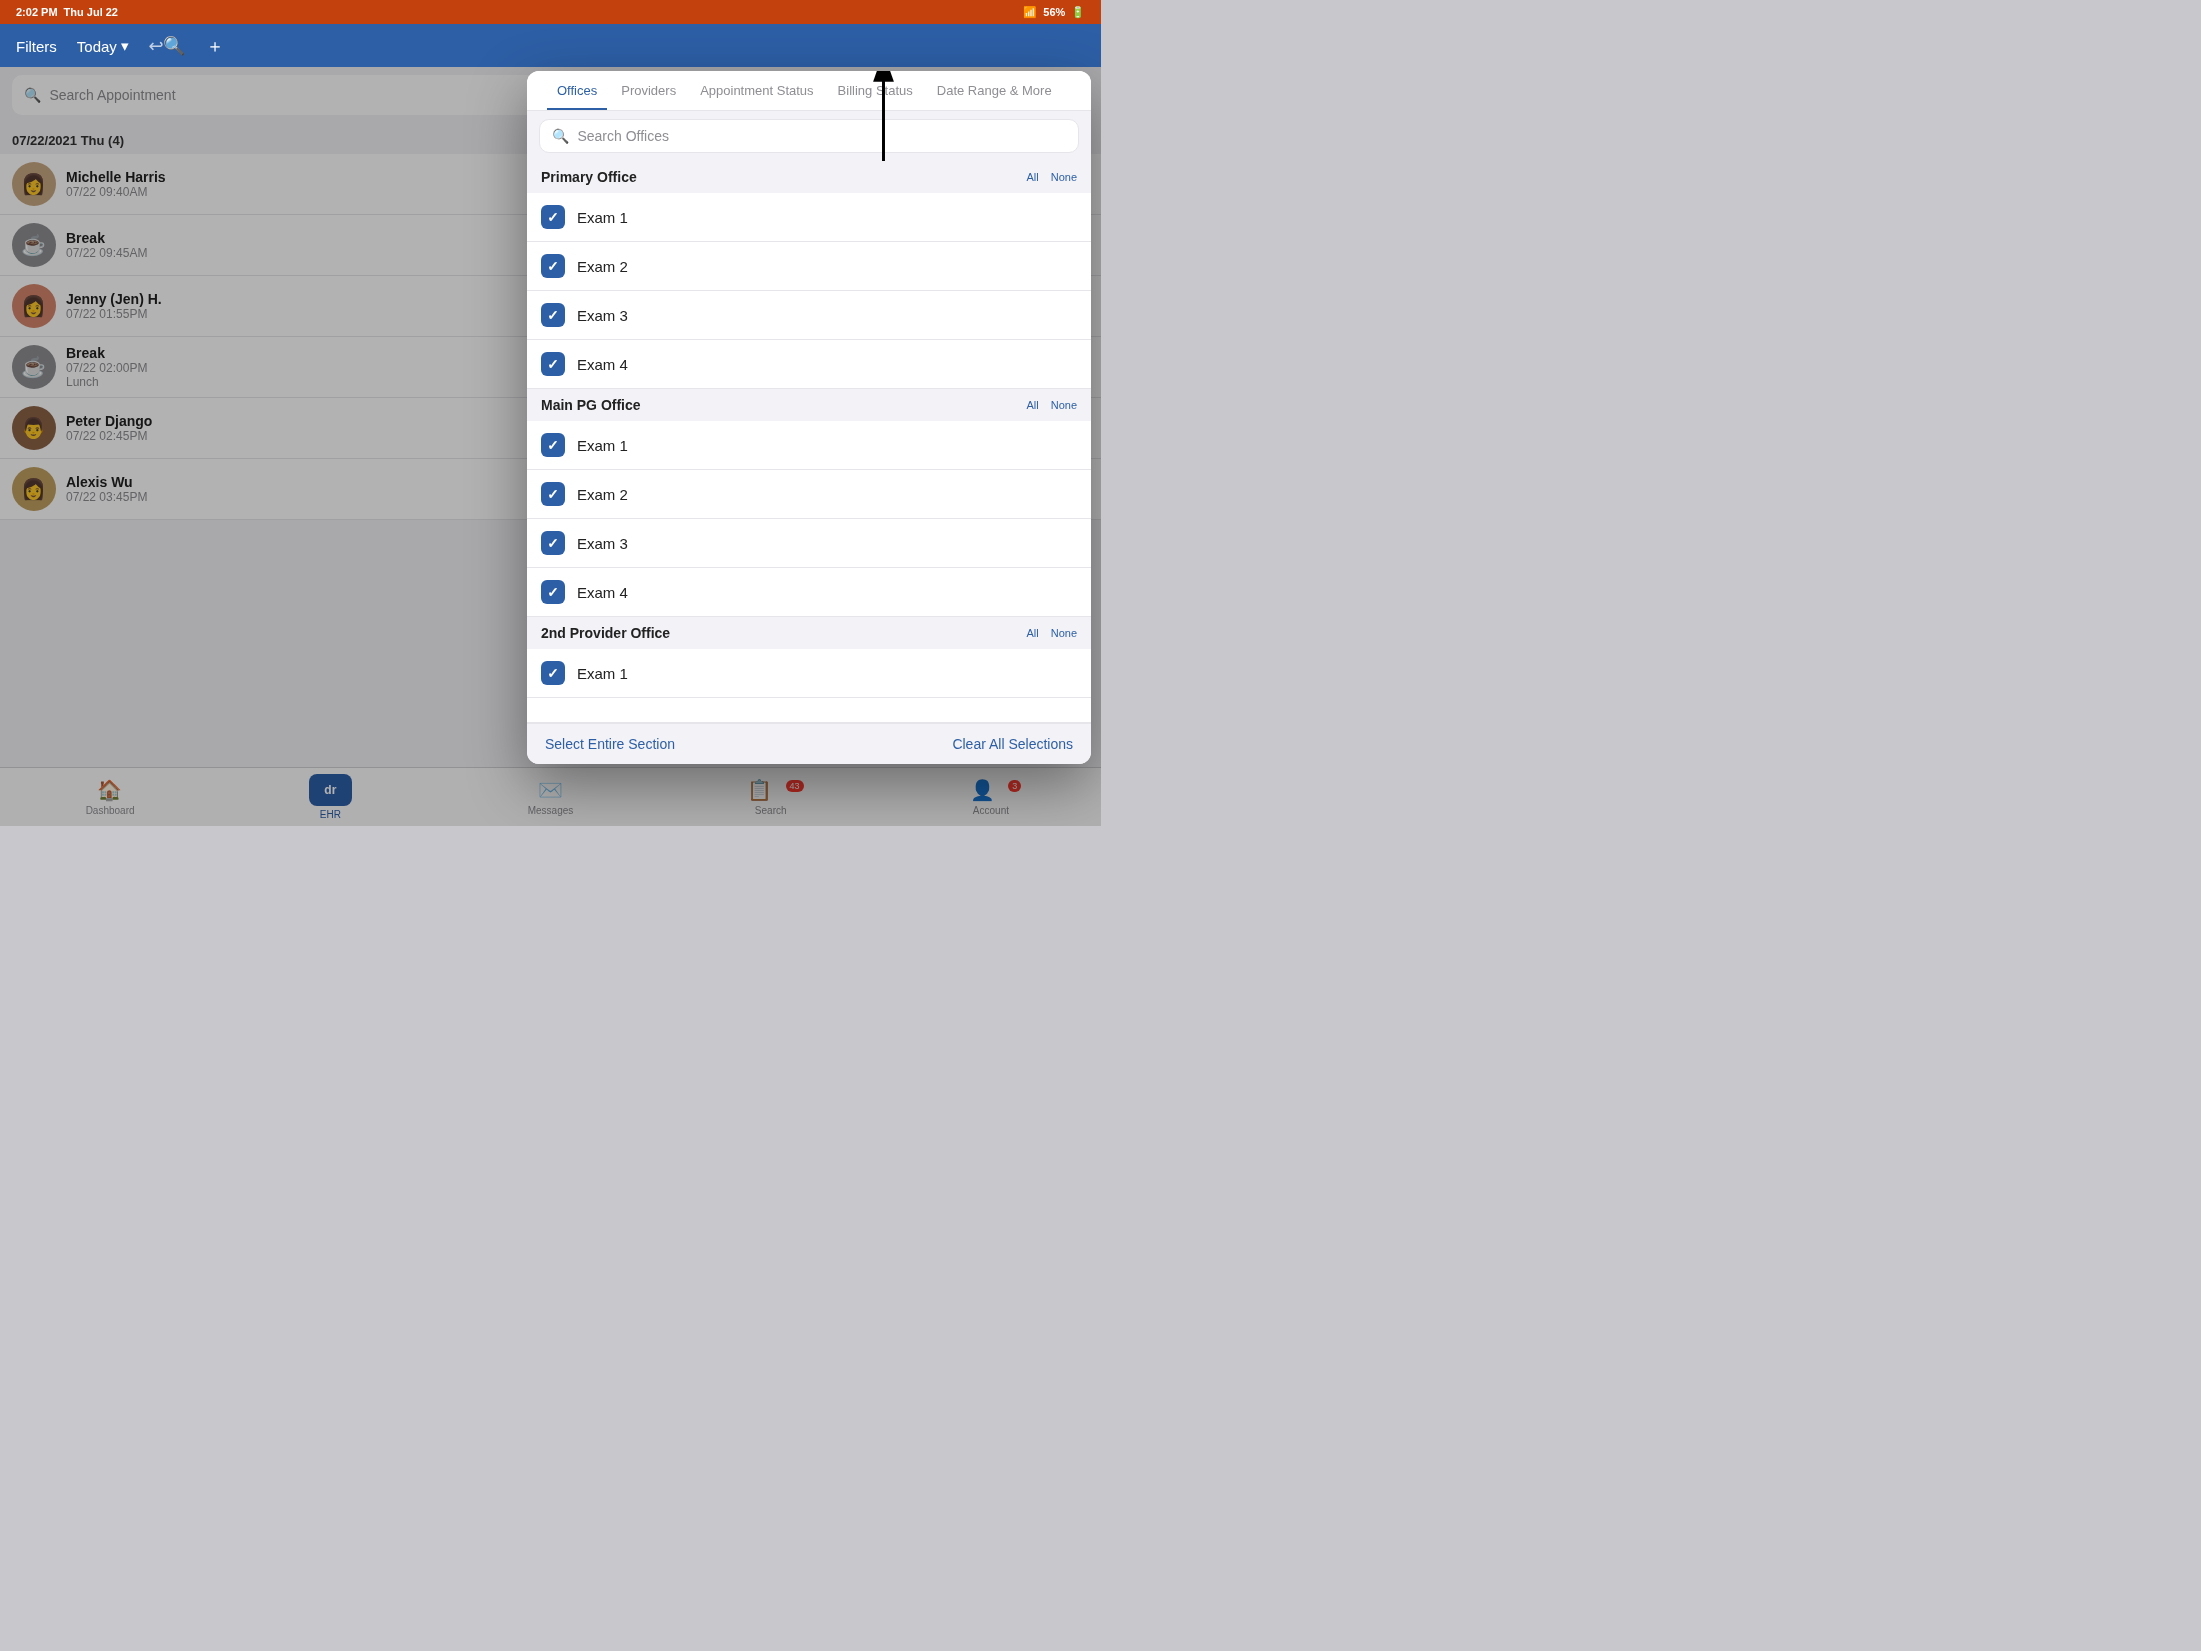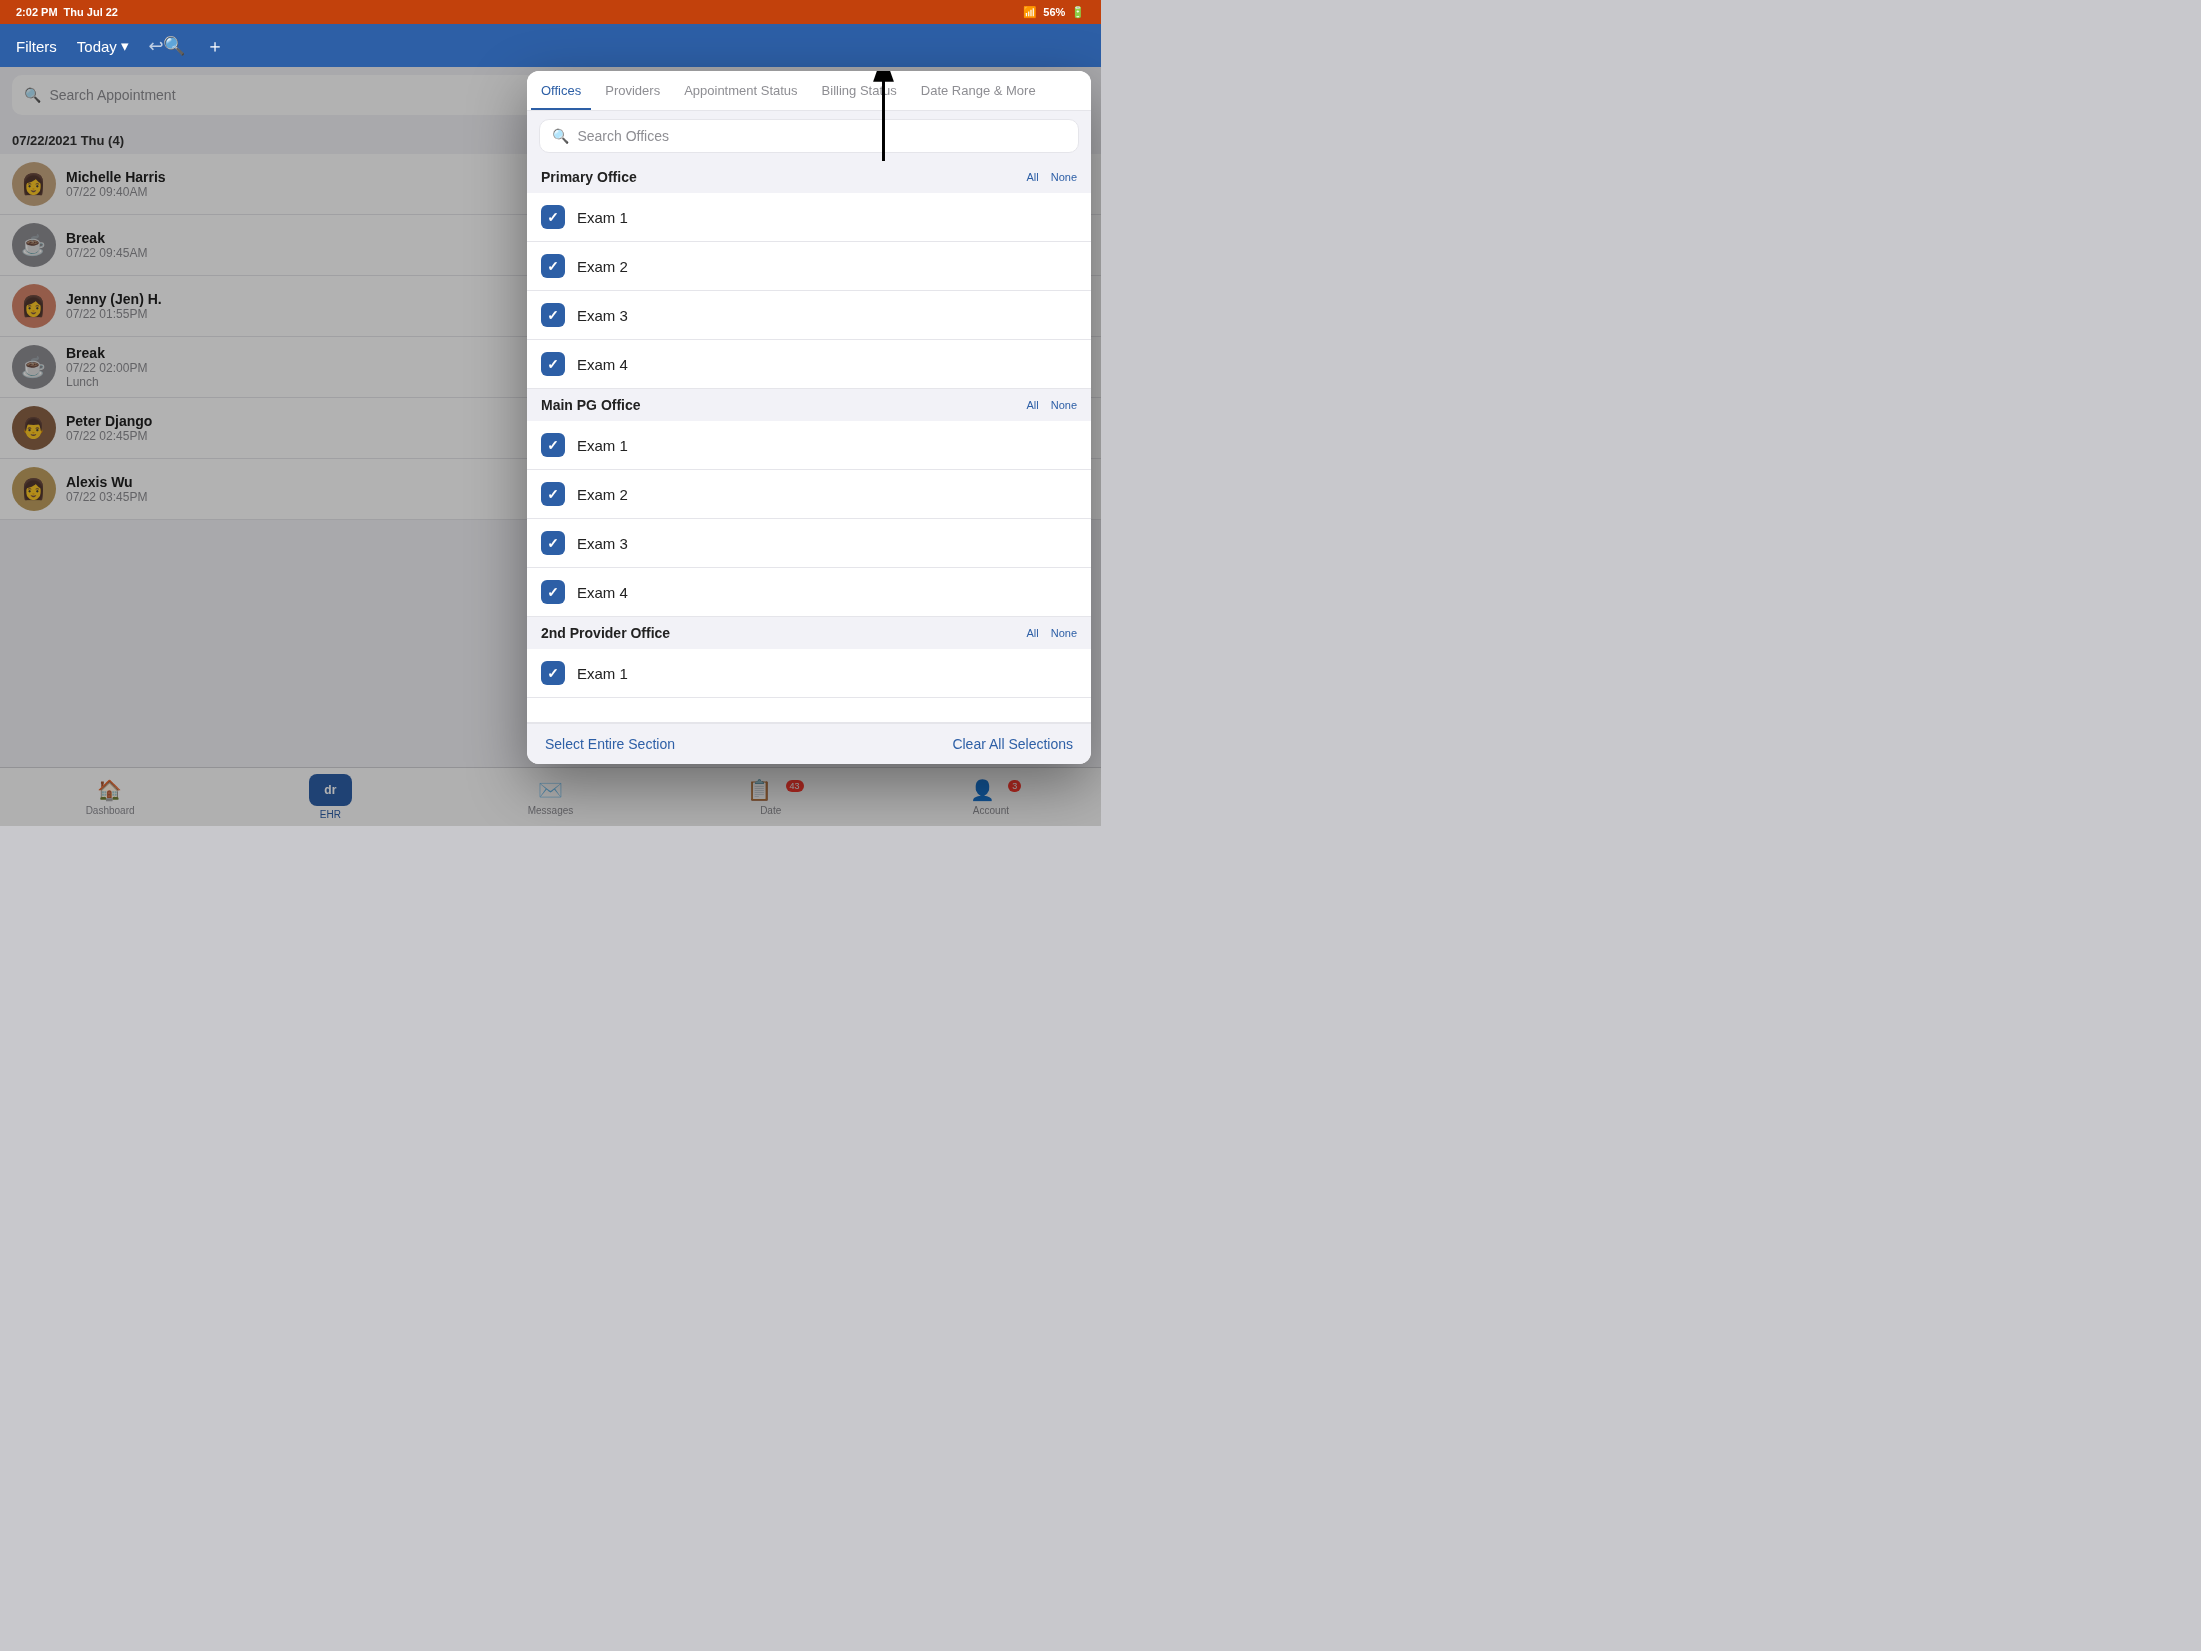--- a/index.html
+++ b/index.html
@@ -202,21 +202,21 @@
     .modal-close { color: white; font-size: 16px; cursor: pointer; }
     .modal-actions { display: flex; align-items: center; gap: 18px; }
     .modal-action-btn { color: white; font-size: 15px; cursor: pointer; background: none; border: none; }
     .modal-save-btn { color: white; font-size: 15px; font-weight: 700; cursor: pointer; background: none; border: none; }
 
     
     .modal-tabs {
       display: flex;
       background: white;
       border-bottom: 1px solid #e5e5ea;
-      padding: 0 4px;
+      padding: 0 20px;
       flex-shrink: 0;
     }
     .modal-tab {
       padding: 12px 10px 10px;
       font-size: 13px;
       color: #8e8e93;
       cursor: pointer;
       border-bottom: 2px solid transparent;
       margin-right: 4px;
     }
@@ -452,21 +452,21 @@
   </div>
   <div class="tab-item">
     <span class="tab-icon">✉️</span>
     <span>Messages</span>
   </div>
   <div class="tab-item">
     <div style="position:relative; display:inline-block;">
       <span class="tab-icon">📋</span>
       <span class="tab-badge">43</span>
     </div>
-    <span>Date</span>
+    <span>Search</span>
   </div>
   <div class="tab-item">
     <div style="position:relative; display:inline-block;">
       <span class="tab-icon">👤</span>
       <span class="tab-badge">3</span>
     </div>
     <span>Account</span>
   </div>
 </div>
 

